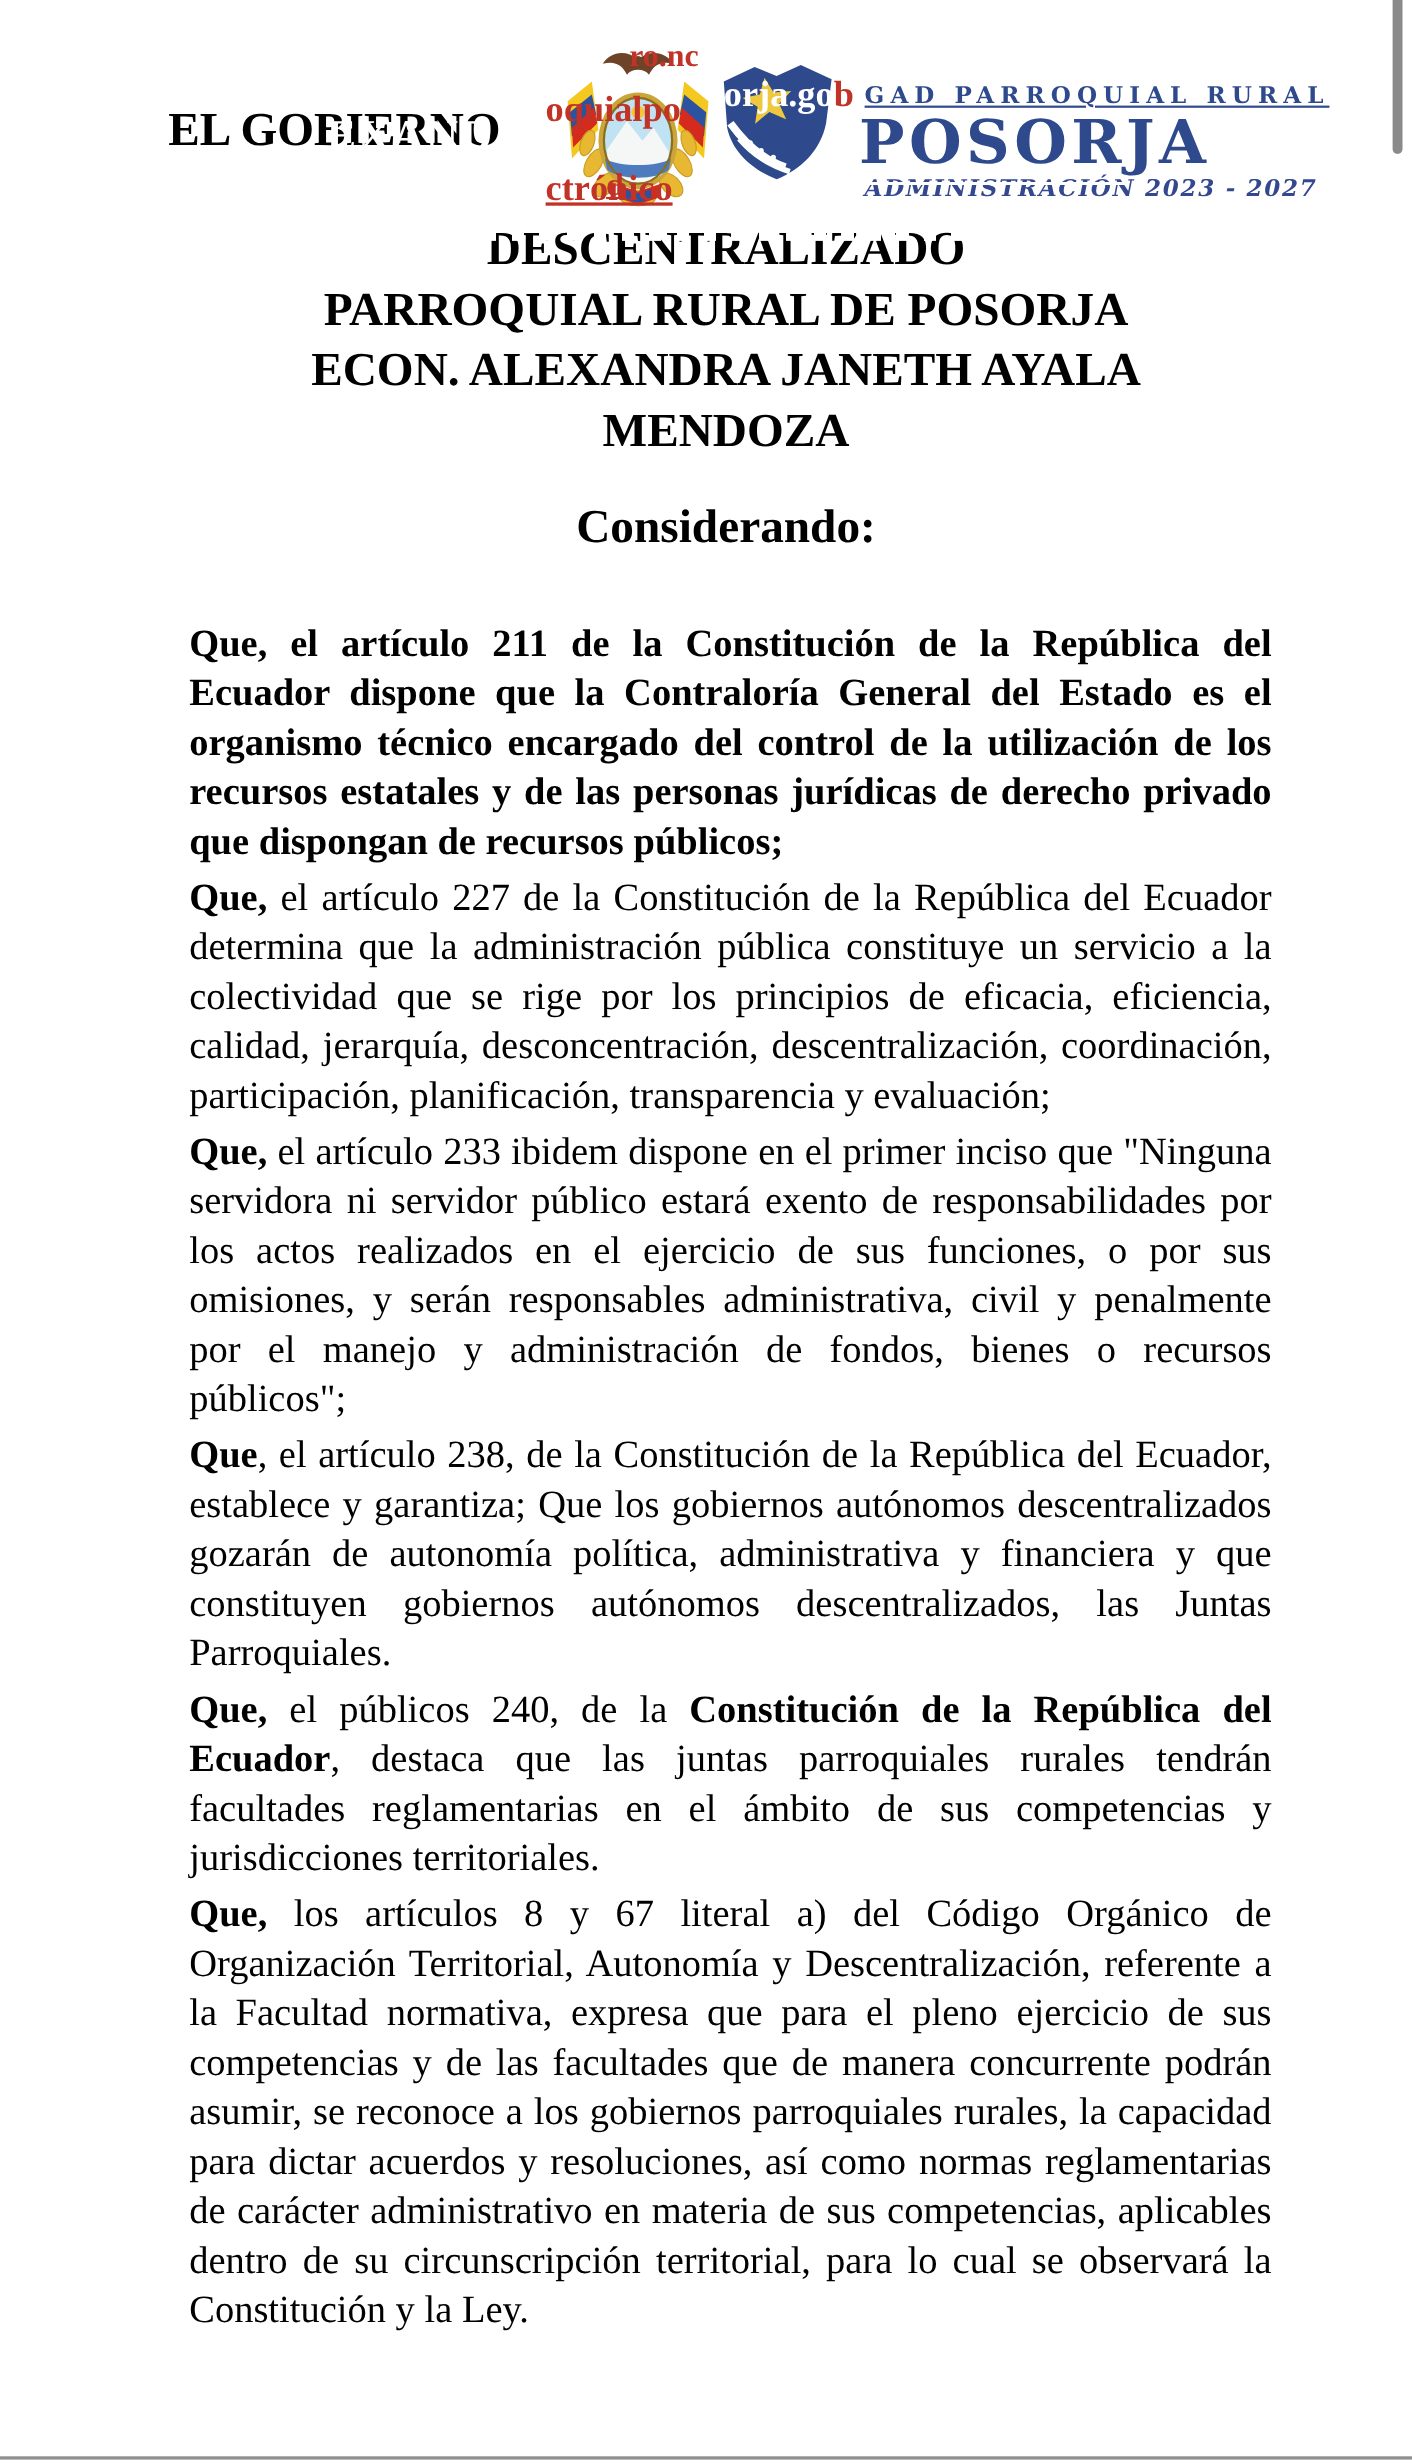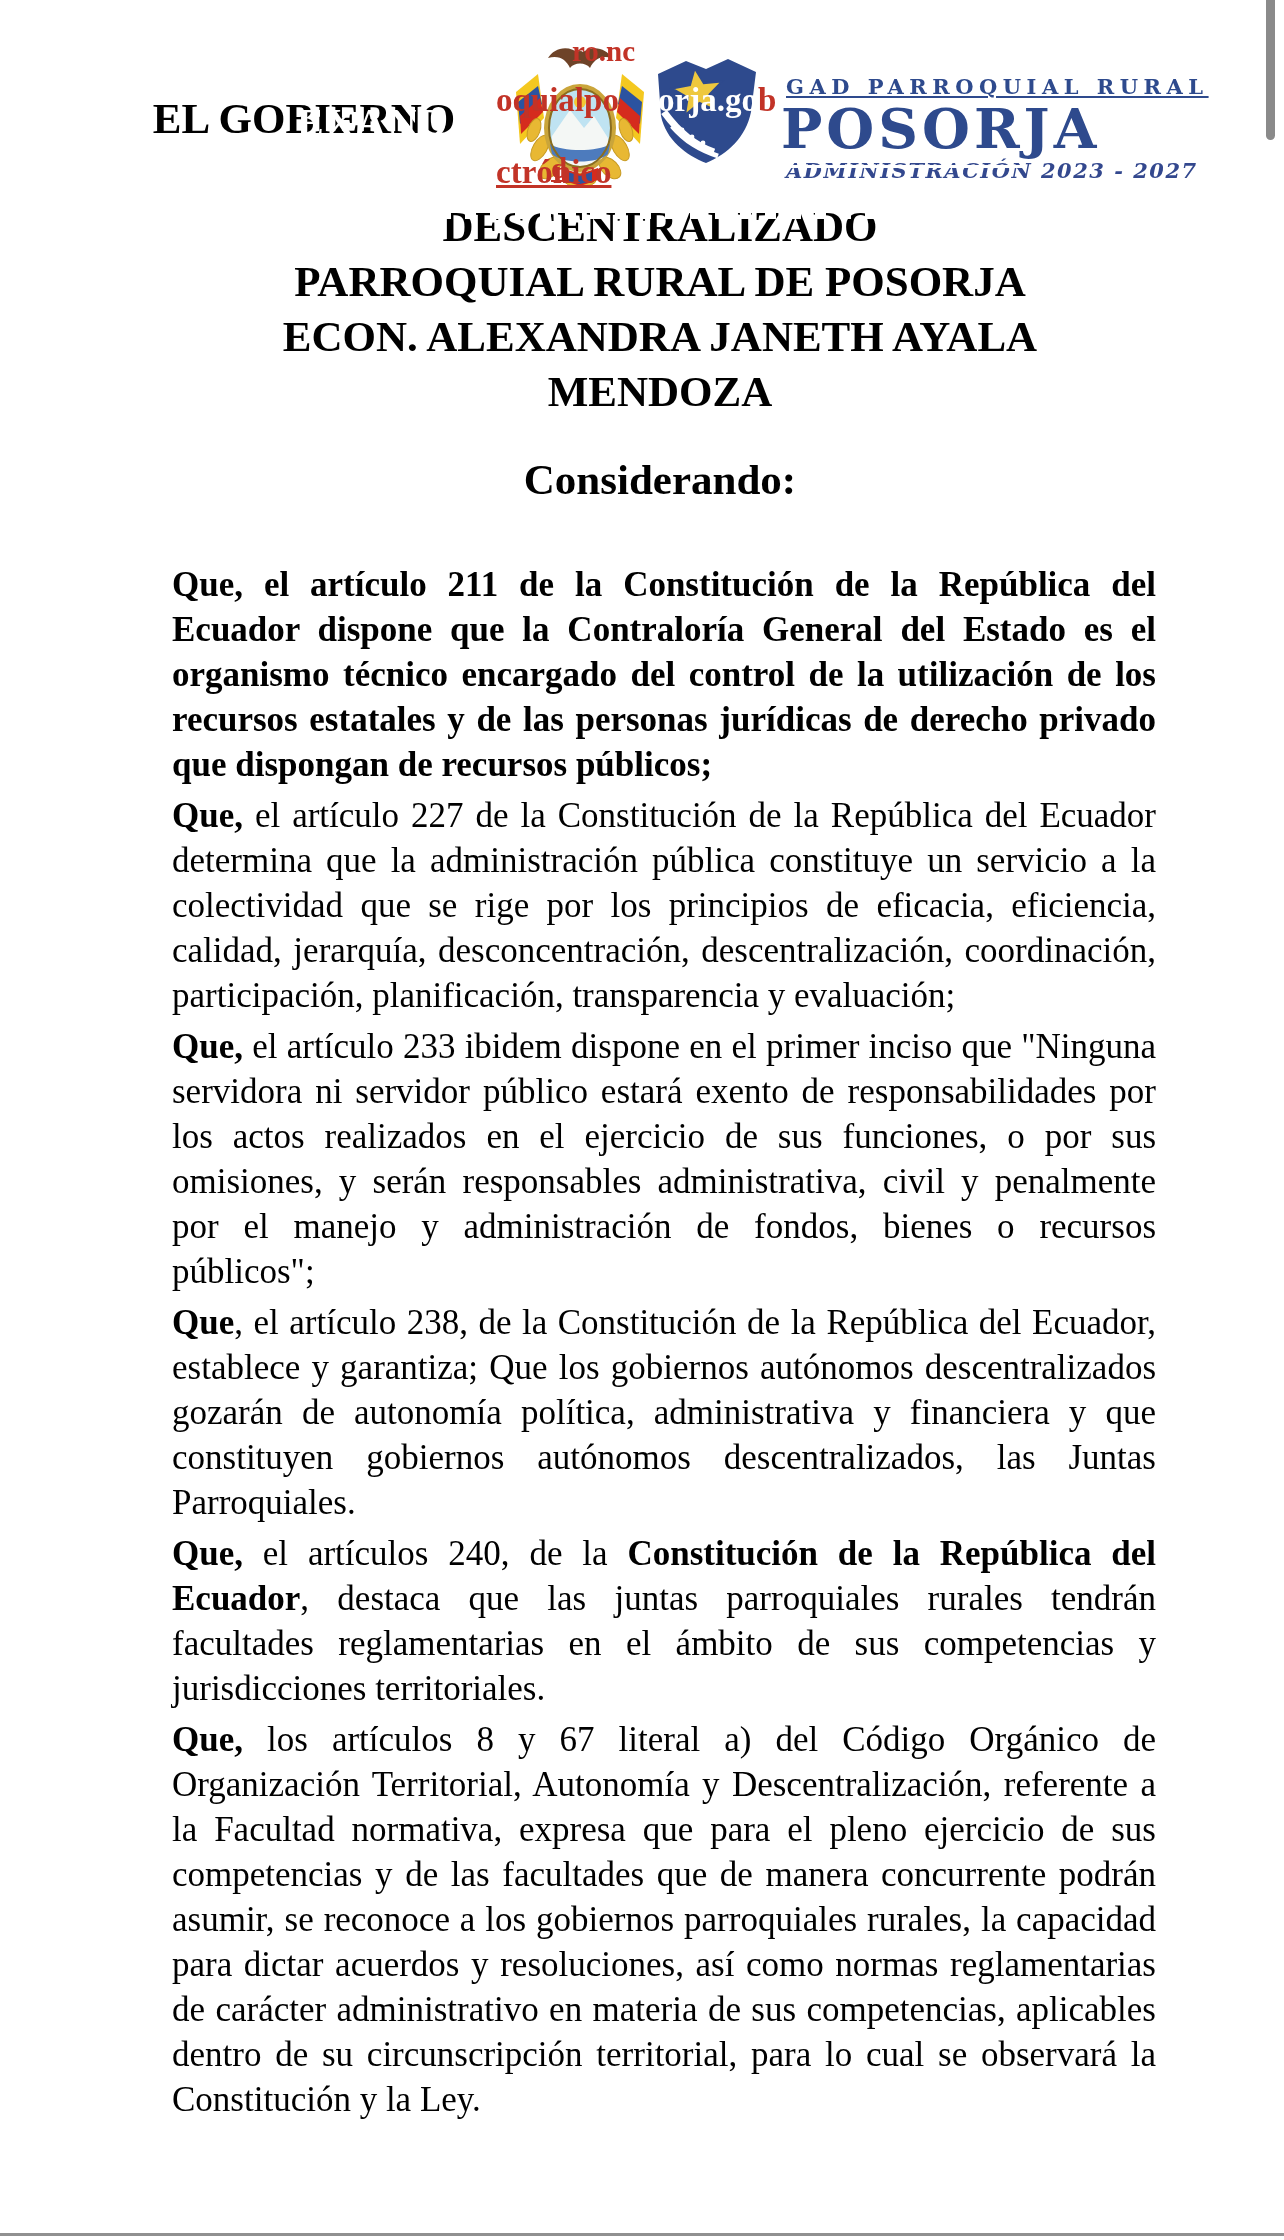--- a/index.html
+++ b/index.html
@@ -12,21 +12,21 @@
   .ghost{position:absolute;color:#fff;font-weight:bold;z-index:3;}
   .ghost-gobierno{left:297px;top:99px;font-size:40px;letter-spacing:2px;}
   .ghost-autonomo{left:338px;top:158px;font-size:26px;font-style:italic;}
 
   .coat{position:absolute;left:510px;top:40px;width:140px;height:150px;z-index:1;}
 
   .wm{position:absolute;font-weight:bold;z-index:4;color:#c23327;white-space:nowrap;}
   .wm-a{left:572px;top:42px;font-size:29px;height:26px;overflow:hidden;}
   .wm-a span{display:block;transform:translateY(-7px);}
   .wm-b{left:496px;top:82px;font-size:33px;}
-  .wm-c{left:658px;top:82px;font-size:33px;color:#fff;}
+  .wm-c{left:658px;top:68px;font-size:33px;color:#fff;}
   .wm-c .tail{color:#c23327;}
   .wm-d{left:496px;top:117px;font-size:33px;text-decoration:underline;margin-top:37px;}
   .wm-e{left:551px;top:152px;font-size:29px;text-decoration:underline;}
 
   .shield{position:absolute;left:646px;top:50px;width:120px;height:120px;z-index:2;}
 
   .logo-tagline{position:absolute;left:786px;top:74px;font-family:"DejaVu Serif",serif;
                 font-weight:bold;font-size:21px;letter-spacing:5.5px;color:#2e4a8d;z-index:2;text-decoration:underline;}
   .logo-name{position:absolute;left:781px;top:96px;font-family:"DejaVu Serif",serif;
              font-weight:bold;font-size:55px;letter-spacing:4px;color:#2e4a8d;z-index:2;}
@@ -134,19 +134,19 @@
   </div>
   <div class="heading-notch"></div>
 
   <div class="section-title">Considerando:</div>
 
   <div class="body">
     <p><span class="b">Que, el artículo 211 de la Constitución de la República del Ecuador dispone que la Contraloría General del Estado es el organismo técnico encargado del control de la utilización de los recursos estatales y de las personas jurídicas de derecho privado que dispongan de recursos públicos;</span></p>
     <p><span class="b">Que,</span><span> el artículo 227 de la Constitución de la República del Ecuador determina que la administración pública constituye un servicio a la colectividad que se rige por los principios de eficacia, eficiencia, calidad, jerarquía, desconcentración, descentralización, coordinación, participación, planificación, transparencia y evaluación;</span></p>
     <p><span class="b">Que,</span><span> el artículo 233 ibidem dispone en el primer inciso que "Ninguna servidora ni servidor público estará exento de responsabilidades por los actos realizados en el ejercicio de sus funciones, o por sus omisiones, y serán responsables administrativa, civil y penalmente por el manejo y administración de fondos, bienes o recursos públicos";</span></p>
     <p><span class="b">Que</span><span>, el artículo 238, de la Constitución de la República del Ecuador, establece y garantiza; Que los gobiernos autónomos descentralizados gozarán de autonomía política, administrativa y financiera y que constituyen gobiernos autónomos descentralizados, las Juntas Parroquiales.</span></p>
-    <p><span class="b">Que,</span><span> el artículos 240, de la </span><span class="b">Constitución de la República del Ecuador</span><span>, destaca que las juntas parroquiales rurales tendrán facultades reglamentarias en el ámbito de sus competencias y jurisdicciones territoriales.</span></p>
+    <p><span class="b">Que,</span><span> el públicos 240, de la </span><span class="b">Constitución de la República del Ecuador</span><span>, destaca que las juntas parroquiales rurales tendrán facultades reglamentarias en el ámbito de sus competencias y jurisdicciones territoriales.</span></p>
     <p><span class="b">Que,</span><span> los artículos 8 y 67 literal a) del Código Orgánico de Organización Territorial, Autonomía y Descentralización, referente a la Facultad normativa, expresa que para el pleno ejercicio de sus competencias y de las facultades que de manera concurrente podrán asumir, se reconoce a los gobiernos parroquiales rurales, la capacidad para dictar acuerdos y resoluciones, así como normas reglamentarias de carácter administrativo en materia de sus competencias, aplicables dentro de su circunscripción territorial, para lo cual se observará la Constitución y la Ley.</span></p>
   </div>
 
   <div class="divider"></div>
   <div class="scroll-thumb"></div>
 </div>
 
 </body></html>

